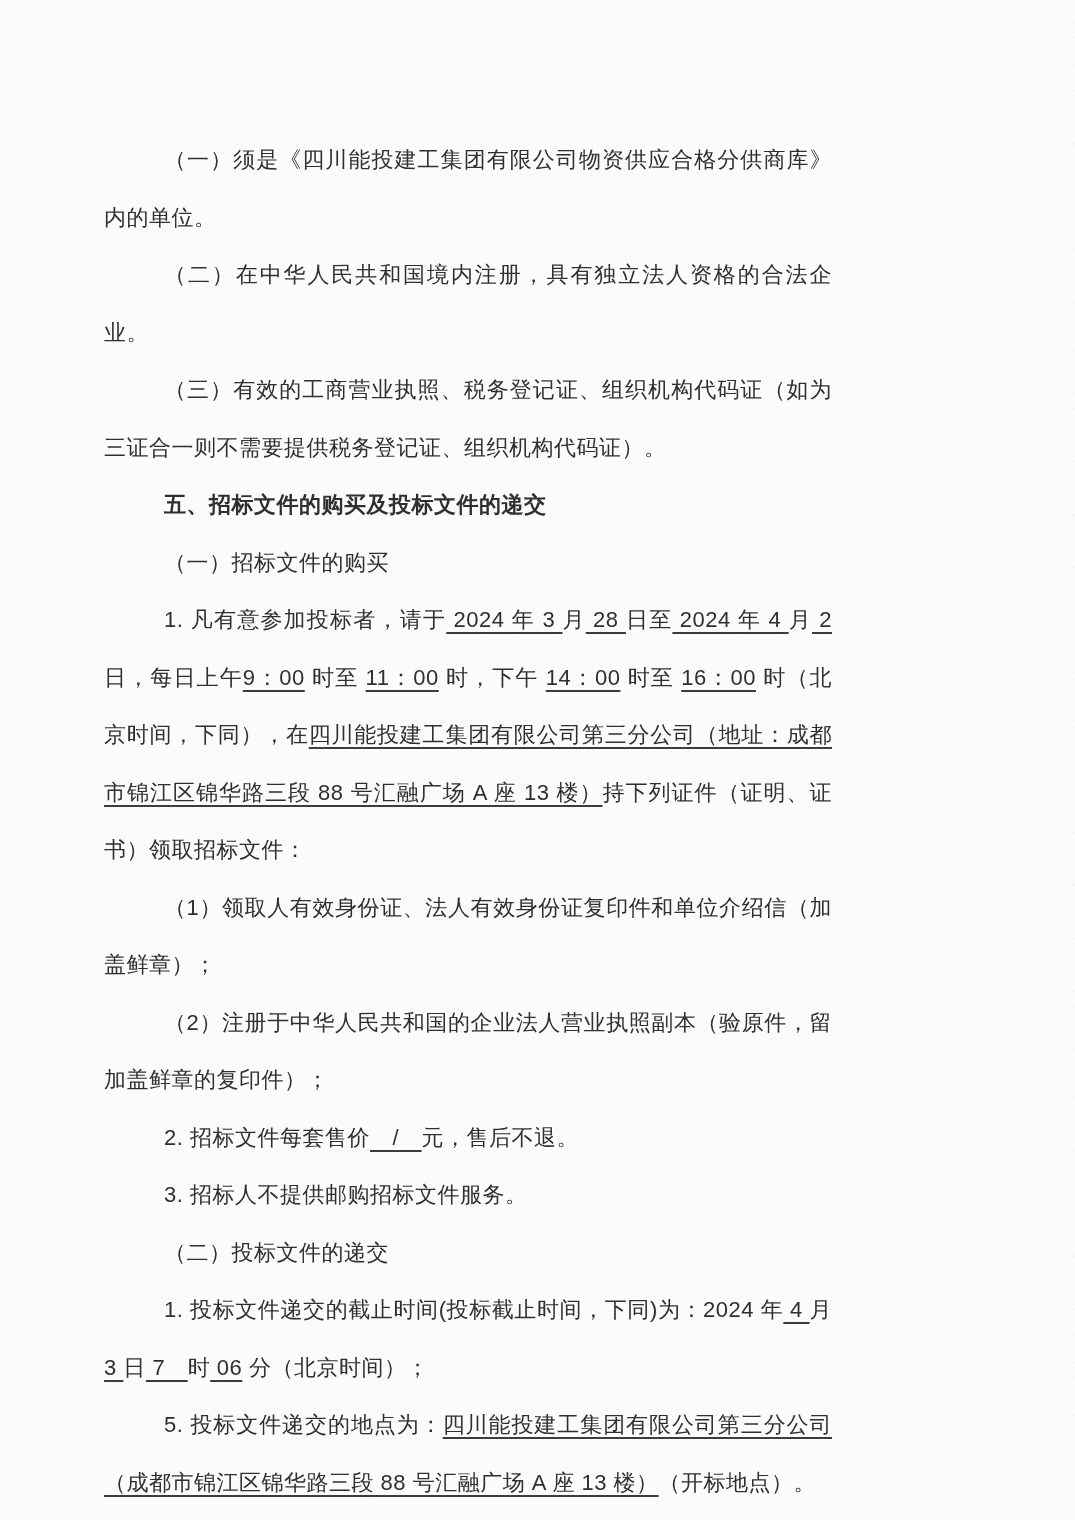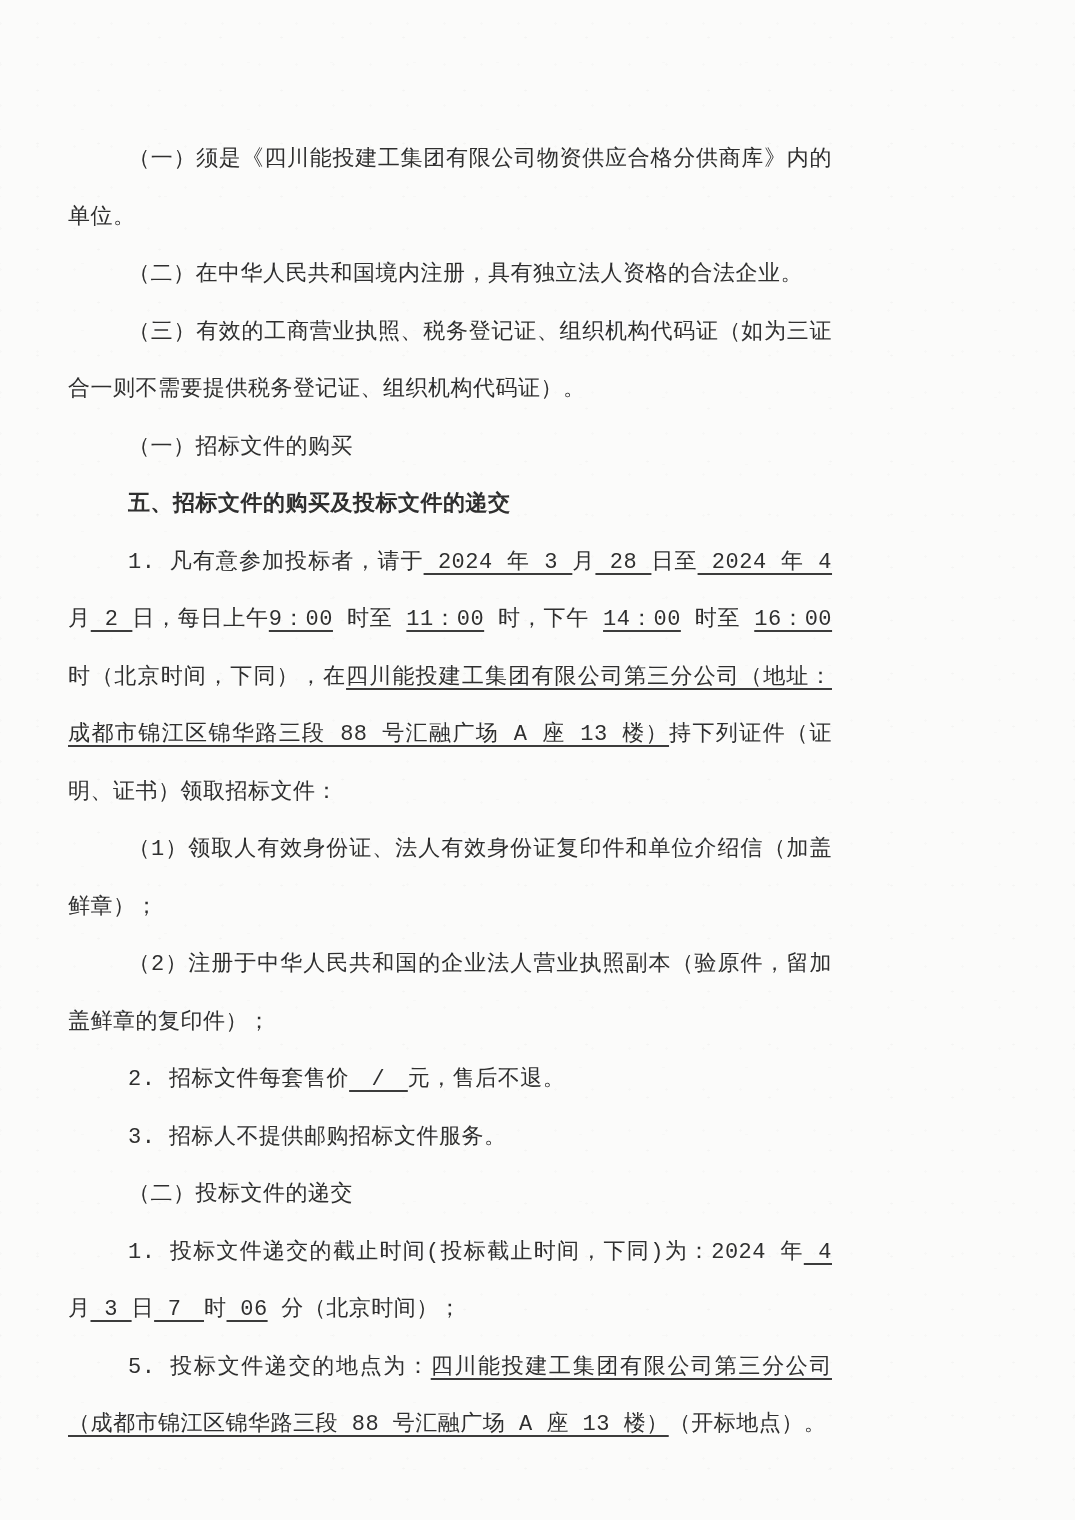--- a/index.html
+++ b/index.html
@@ -10,22 +10,22 @@
       radial-gradient(rgba(120,120,120,0.05) 1px, transparent 1.3px),
       radial-gradient(rgba(140,140,140,0.035) 1px, transparent 1.3px),
       radial-gradient(rgba(120,120,120,0.03) 1px, transparent 1.2px);
     background-size: 61px 53px, 37px 41px, 83px 67px;
     background-position: 7px 11px, 19px 3px, 41px 29px;
     overflow: hidden;
   }
   .page {
     box-sizing: border-box;
     width: 956px; height: 1520px;
-    padding: 131px 124px 0 68px;
-    font-family: Liberation Mono, monospace;
+    padding: 131px 124px 0 104px;
+    font-family: Liberation Sans, sans-serif;
     font-size: 22px;
     color: #2f2f2f;
   }
   .para {
     margin: 0;
     line-height: 57.5px;
     text-align: justify;
     text-indent: 60px;
     letter-spacing: 0.5px;
   }
@@ -42,23 +42,23 @@
 
 <div class="page">
 
   <p class="para"><span>（一）须是《四川能投建工集团有限公司物资供应合格分供商库》内的单位。</span></p>
 
   <p class="para"><span>（二）在中华人民共和国境内注册，具有独立法人资格的合法企业。</span></p>
 
   <p class="para"><span>（三）有效的工商营业执照、税务登记证、组织机构代码证（如为三证合一则不需要提供税务登记证、组织机构代码证）。</span></p>
 
 
+  <p class="para bold"><span>五、招标文件的购买及投标文件的递交</span></p>
+
   <p class="para"><span>（一）招标文件的购买</span></p>
-
-  <p class="para bold"><span>五、招标文件的购买及投标文件的递交</span></p>
 
   <p class="para"><span>1. 凡有意参加投标者，请于</span><span class="u"> 2024 年 3 </span><span>月</span><span class="u"> 28 </span><span>日至</span><span class="u"> 2024 年 4 </span><span>月</span><span class="u"> 2 </span><span>日，每日上午</span><span class="u">9：00</span><span> 时至 </span><span class="u">11：00</span><span> 时，下午 </span><span class="u">14：00</span><span> 时至 </span><span class="u">16：00</span><span> 时（北京时间，下同），在</span><span class="u">四川能投建工集团有限公司第三分公司（地址：成都市锦江区锦华路三段 88 号汇融广场 A 座 13 楼）</span><span>持下列证件（证明、证书）领取招标文件：</span></p>
 
   <p class="para"><span>（1）领取人有效身份证、法人有效身份证复印件和单位介绍信（加盖鲜章）；</span></p>
 
   <p class="para"><span>（2）注册于中华人民共和国的企业法人营业执照副本（验原件，留加盖鲜章的复印件）；</span></p>
 
   <p class="para"><span>2. 招标文件每套售价</span><span class="u">　/　</span><span>元，售后不退。</span></p>
 
   <p class="para"><span>3. 招标人不提供邮购招标文件服务。</span></p>

